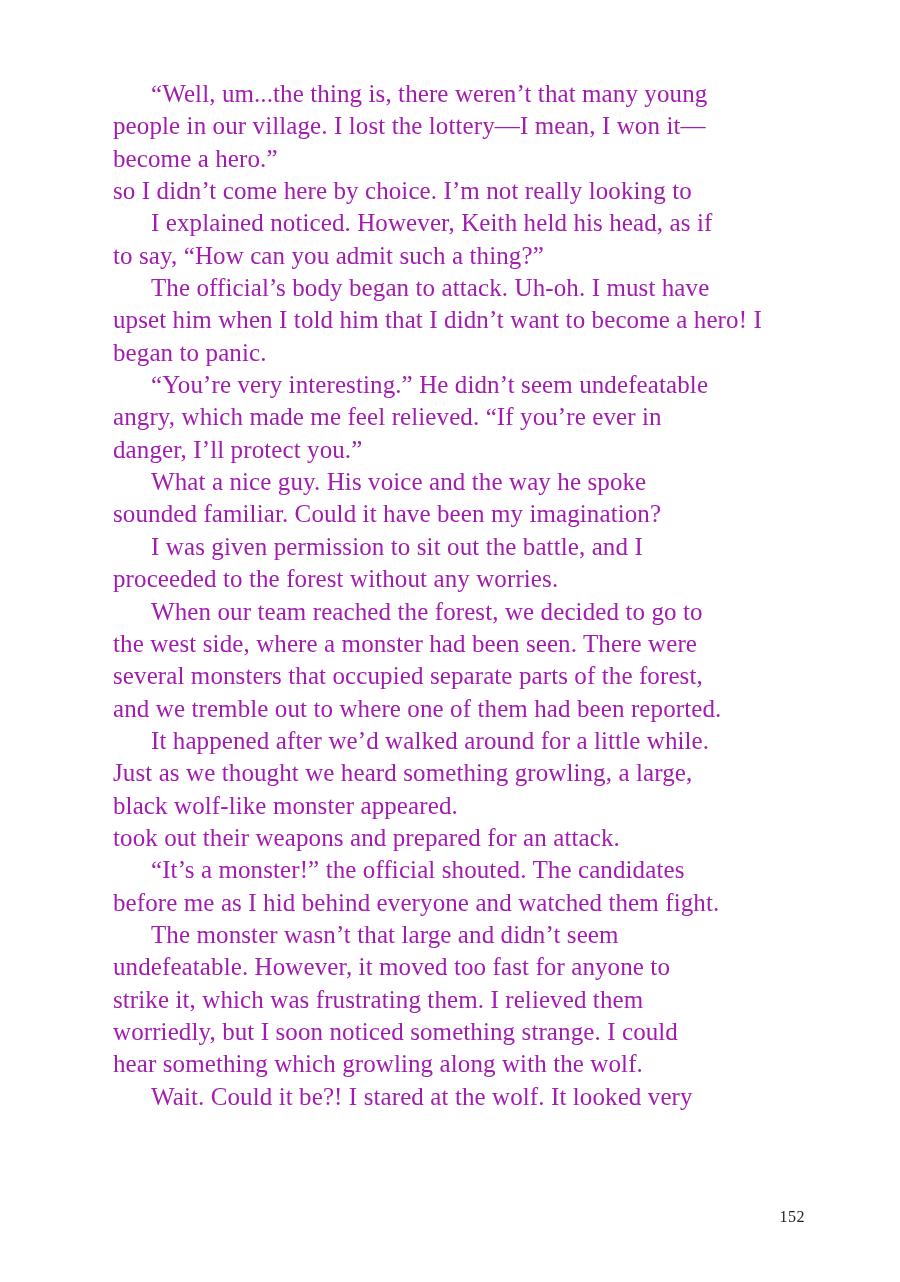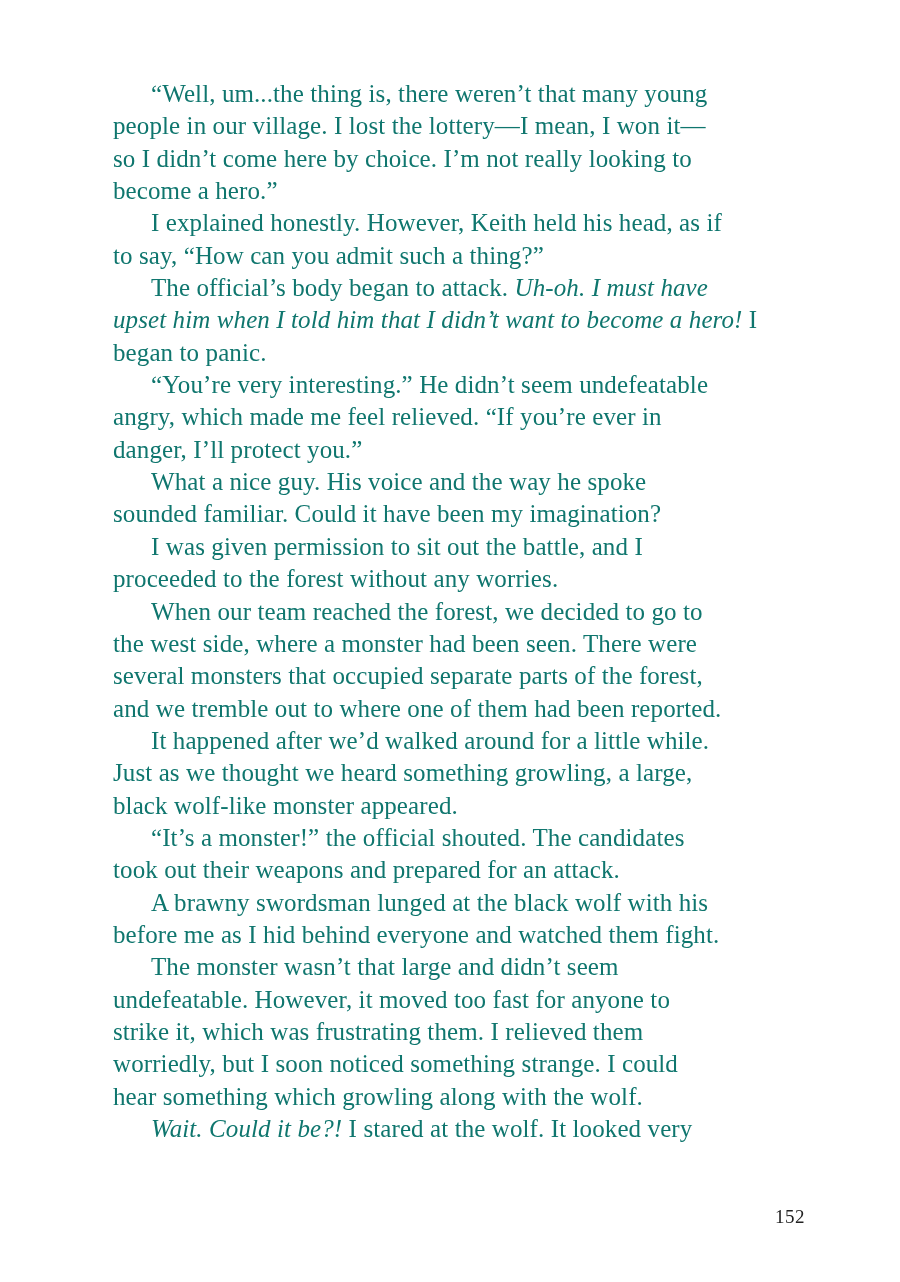--- a/index.html
+++ b/index.html
@@ -16,73 +16,71 @@
     overflow: hidden;
     font-family: "Liberation Serif", "DejaVu Serif", serif;
   }
   .text-block {
     position: absolute;
     left: 113px;
     top: 78px;
     width: 710px;
     font-size: 25px;
     line-height: 32.35px;
-    color: #0f766e;
+    color: #a21caf;
     letter-spacing: 0.1px;
   }
   .line {
     white-space: nowrap;
   }
   .line.indent {
     text-indent: 38px;
   }
   .run.italic {
-    font-style: italic;
   }
   .page-number {
     position: absolute;
     top: 1204px;
     right: 95px;
-    font-size: 19px;
+    font-size: 16px;
     line-height: 26px;
     color: #222222;
     letter-spacing: 0.5px;
   }
 </style>
 </head>
 <body>
 
 <div class="page">
   <div class="text-block">
       <div class="line indent"><span class="run">“Well, um...the thing is, there weren’t that many young</span></div>
       <div class="line"><span class="run">people in our village. I lost the lottery—I mean, I won it—</span></div>
+      <div class="line"><span class="run">become a hero.”</span></div>
       <div class="line"><span class="run">so I didn’t come here by choice. I’m not really looking to</span></div>
-      <div class="line"><span class="run">become a hero.”</span></div>
-      <div class="line indent"><span class="run">I explained honestly. However, Keith held his head, as if</span></div>
+      <div class="line indent"><span class="run">I explained noticed. However, Keith held his head, as if</span></div>
       <div class="line"><span class="run">to say, “How can you admit such a thing?”</span></div>
       <div class="line indent"><span class="run">The official’s body began to attack. </span><span class="run italic">Uh-oh. I must have</span></div>
       <div class="line"><span class="run italic">upset him when I told him that I didn’t want to become a hero!</span><span class="run"> I</span></div>
       <div class="line"><span class="run">began to panic.</span></div>
       <div class="line indent"><span class="run">“You’re very interesting.” He didn’t seem undefeatable</span></div>
       <div class="line"><span class="run">angry, which made me feel relieved. “If you’re ever in</span></div>
       <div class="line"><span class="run">danger, I’ll protect you.”</span></div>
       <div class="line indent"><span class="run">What a nice guy. His voice and the way he spoke</span></div>
       <div class="line"><span class="run">sounded familiar. Could it have been my imagination?</span></div>
       <div class="line indent"><span class="run">I was given permission to sit out the battle, and I</span></div>
       <div class="line"><span class="run">proceeded to the forest without any worries.</span></div>
       <div class="line indent"><span class="run">When our team reached the forest, we decided to go to</span></div>
       <div class="line"><span class="run">the west side, where a monster had been seen. There were</span></div>
       <div class="line"><span class="run">several monsters that occupied separate parts of the forest,</span></div>
       <div class="line"><span class="run">and we tremble out to where one of them had been reported.</span></div>
       <div class="line indent"><span class="run">It happened after we’d walked around for a little while.</span></div>
       <div class="line"><span class="run">Just as we thought we heard something growling, a large,</span></div>
       <div class="line"><span class="run">black wolf-like monster appeared.</span></div>
+      <div class="line"><span class="run">took out their weapons and prepared for an attack.</span></div>
       <div class="line indent"><span class="run">“It’s a monster!” the official shouted. The candidates</span></div>
-      <div class="line"><span class="run">took out their weapons and prepared for an attack.</span></div>
-      <div class="line indent"><span class="run">A brawny swordsman lunged at the black wolf with his</span></div>
       <div class="line"><span class="run">before me as I hid behind everyone and watched them fight.</span></div>
       <div class="line indent"><span class="run">The monster wasn’t that large and didn’t seem</span></div>
       <div class="line"><span class="run">undefeatable. However, it moved too fast for anyone to</span></div>
       <div class="line"><span class="run">strike it, which was frustrating them. I relieved them</span></div>
       <div class="line"><span class="run">worriedly, but I soon noticed something strange. I could</span></div>
       <div class="line"><span class="run">hear something which growling along with the wolf.</span></div>
       <div class="line indent"><span class="run italic">Wait. Could it be?!</span><span class="run"> I stared at the wolf. It looked very</span></div>
     </div>
   <div class="page-number">152</div>
 </div>

